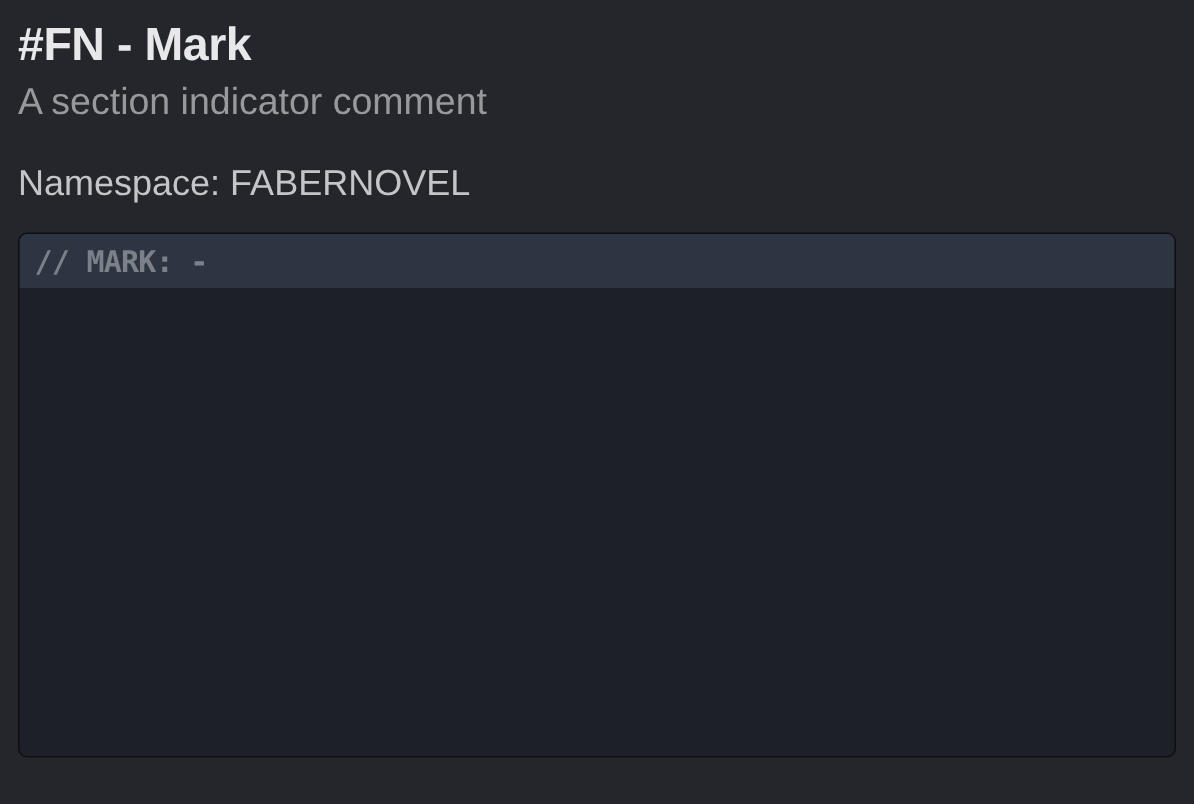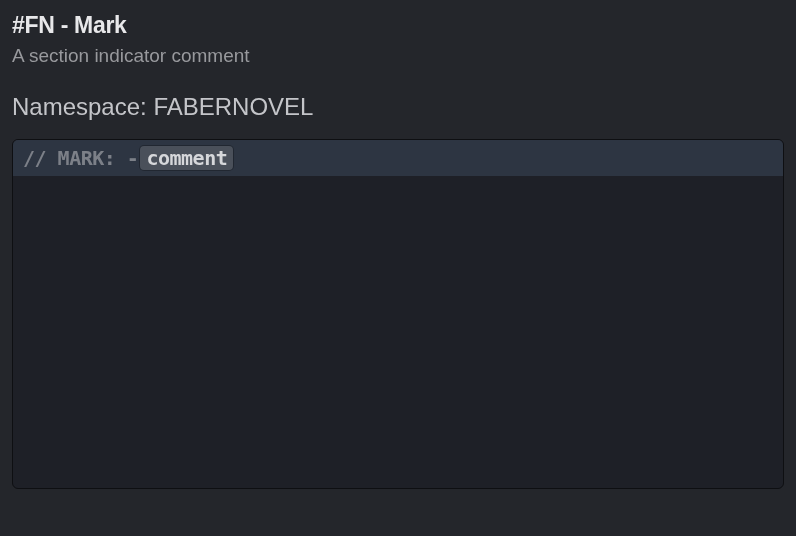--- a/index.html
+++ b/index.html
@@ -12,28 +12,28 @@
       height: 536px;
       background: #24262b;
       font-family: -apple-system, BlinkMacSystemFont, "Segoe UI", Helvetica, Arial, sans-serif;
       padding: 12px;
       overflow: hidden;
     }
     .header {
       margin-bottom: 18px;
     }
     .title {
-      font-size: 23px;
+      font-size: 31px;
       font-weight: 700;
       color: #e8e8ea;
       margin-bottom: 6px;
       letter-spacing: -0.3px;
     }
     .subtitle {
-      font-size: 19px;
+      font-size: 25px;
       font-weight: 400;
       color: #98999d;
       margin-bottom: 26px;
     }
     .namespace {
       font-size: 24px;
       font-weight: 400;
       color: #c4c5c9;
     }
     .code-box {
@@ -78,15 +78,14 @@
   <div class="title">#FN - Mark</div>
   <div class="subtitle">A section indicator comment</div>
   <div class="namespace">
     <span>Namespace: </span><span>FABERNOVEL</span>
   </div>
 </div>
 
 <div class="code-box">
   <div class="code-line">
     <span class="code-comment-slash">// MARK: - </span>
-      <span class="code-placeholder">comment</span>
   </div>
 </div>
 
 </body></html>

